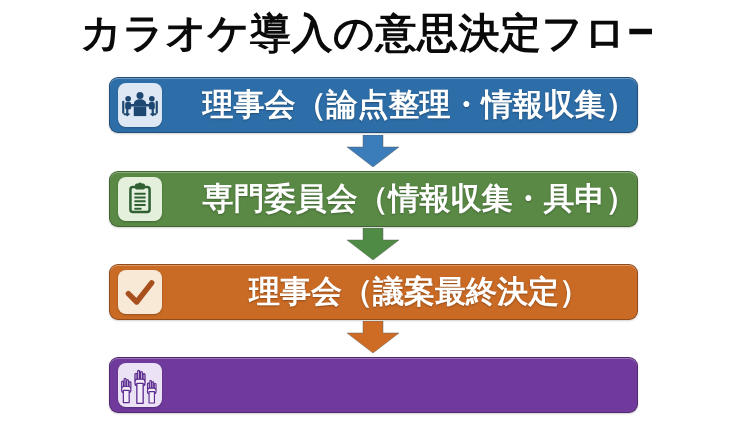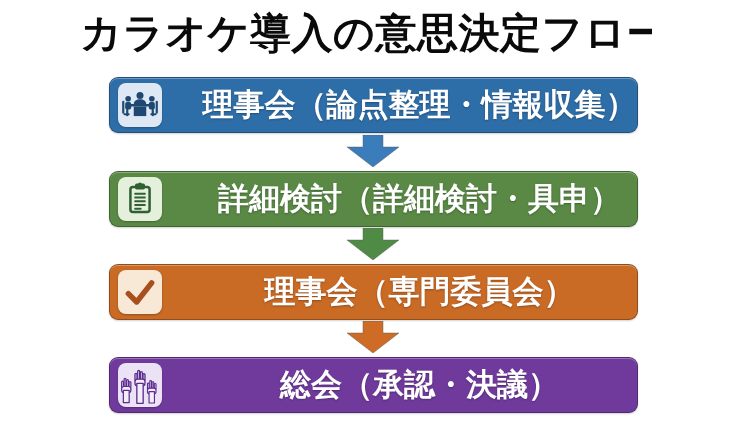--- a/index.html
+++ b/index.html
@@ -105,36 +105,36 @@
           <rect x="18" y="5.5" width="12" height="7" rx="2"></rect>
           <circle cx="24" cy="6.5" r="2.2"></circle>
           <rect x="17" y="16.5" width="14" height="2.4" rx="1.2"></rect>
           <rect x="17" y="21" width="14" height="2.4" rx="1.2"></rect>
           <rect x="17" y="25.5" width="14" height="2.4" rx="1.2"></rect>
           <rect x="17" y="30" width="14" height="2.4" rx="1.2"></rect>
           <rect x="17" y="34.5" width="9" height="2.4" rx="1.2"></rect>
         </g>
       </svg>
     </div>
-    <div class="step-label">詳細検討（詳細検討・具申）</div>
+    <div class="step-label">専門委員会（情報収集・具申）</div>
   </div>
 
   <div class="flow-arrow arrow-2">
     <svg viewBox="0 0 52 32" aria-hidden="true">
       <polygon points="16,0 36,0 36,12 52,12 26,32 0,12 16,12" stroke="rgba(90,90,90,.45)" stroke-width="1" fill="#4F8B44"></polygon>
     </svg>
   </div>
 
   <div class="flow-step step-3" style="background: rgb(201, 106, 37);">
     <div class="icon-tile" style="background: rgb(248, 232, 214);">
       <svg viewBox="0 0 48 48" aria-hidden="true">
         <path d="M10 26 L20 36 L38 13" fill="none" stroke="#A84F1E" stroke-width="6.5" stroke-linecap="round" stroke-linejoin="round"></path>
       </svg>
     </div>
-    <div class="step-label">理事会（専門委員会）</div>
+    <div class="step-label">理事会（議案最終決定）</div>
   </div>
 
   <div class="flow-arrow arrow-3">
     <svg viewBox="0 0 52 32" aria-hidden="true">
       <polygon points="16,0 36,0 36,12 52,12 26,32 0,12 16,12" stroke="rgba(90,90,90,.45)" stroke-width="1" fill="#CE6C25"></polygon>
     </svg>
   </div>
 
   <div class="flow-step step-4" style="background: rgb(112, 58, 156);">
     <div class="icon-tile" style="background: rgb(235, 226, 246);">
@@ -163,16 +163,15 @@
             <rect x="0" y="8" width="2.4" height="9" rx="1.2"></rect>
             <rect x="3.2" y="4.5" width="2.4" height="12" rx="1.2"></rect>
             <rect x="6.4" y="6" width="2.4" height="11" rx="1.2"></rect>
             <rect x="9.6" y="8.5" width="2.4" height="8.5" rx="1.2"></rect>
             <rect x="0" y="15" width="12" height="8" rx="3"></rect>
             <rect x="2.2" y="20" width="7.6" height="16"></rect>
           </g>
         </g>
       </svg>
     </div>
-    <div class="step-label">総会（承認・決議）</div>
   </div>
 
 </div>
 
 </body></html>

